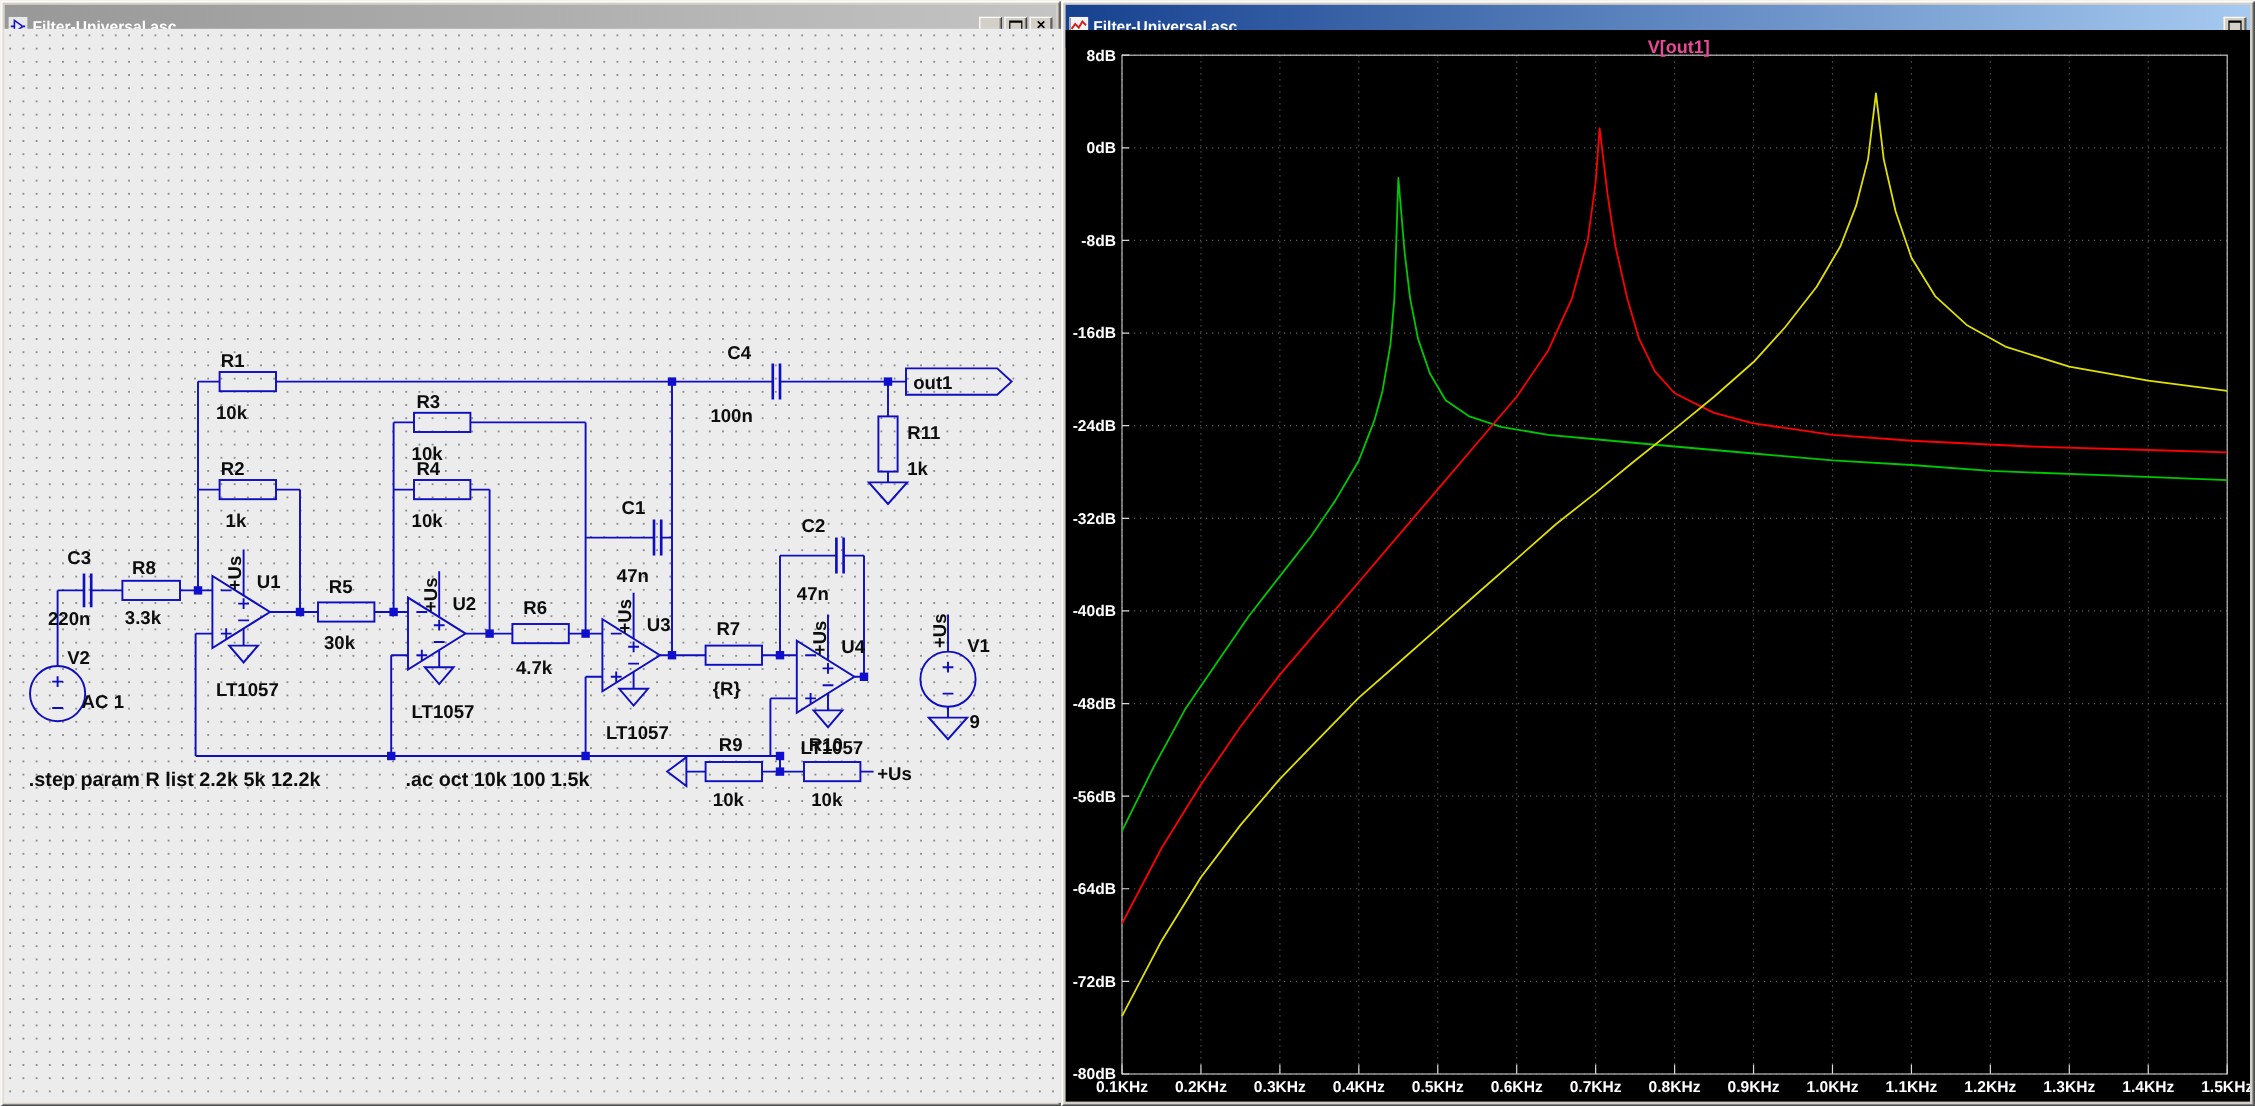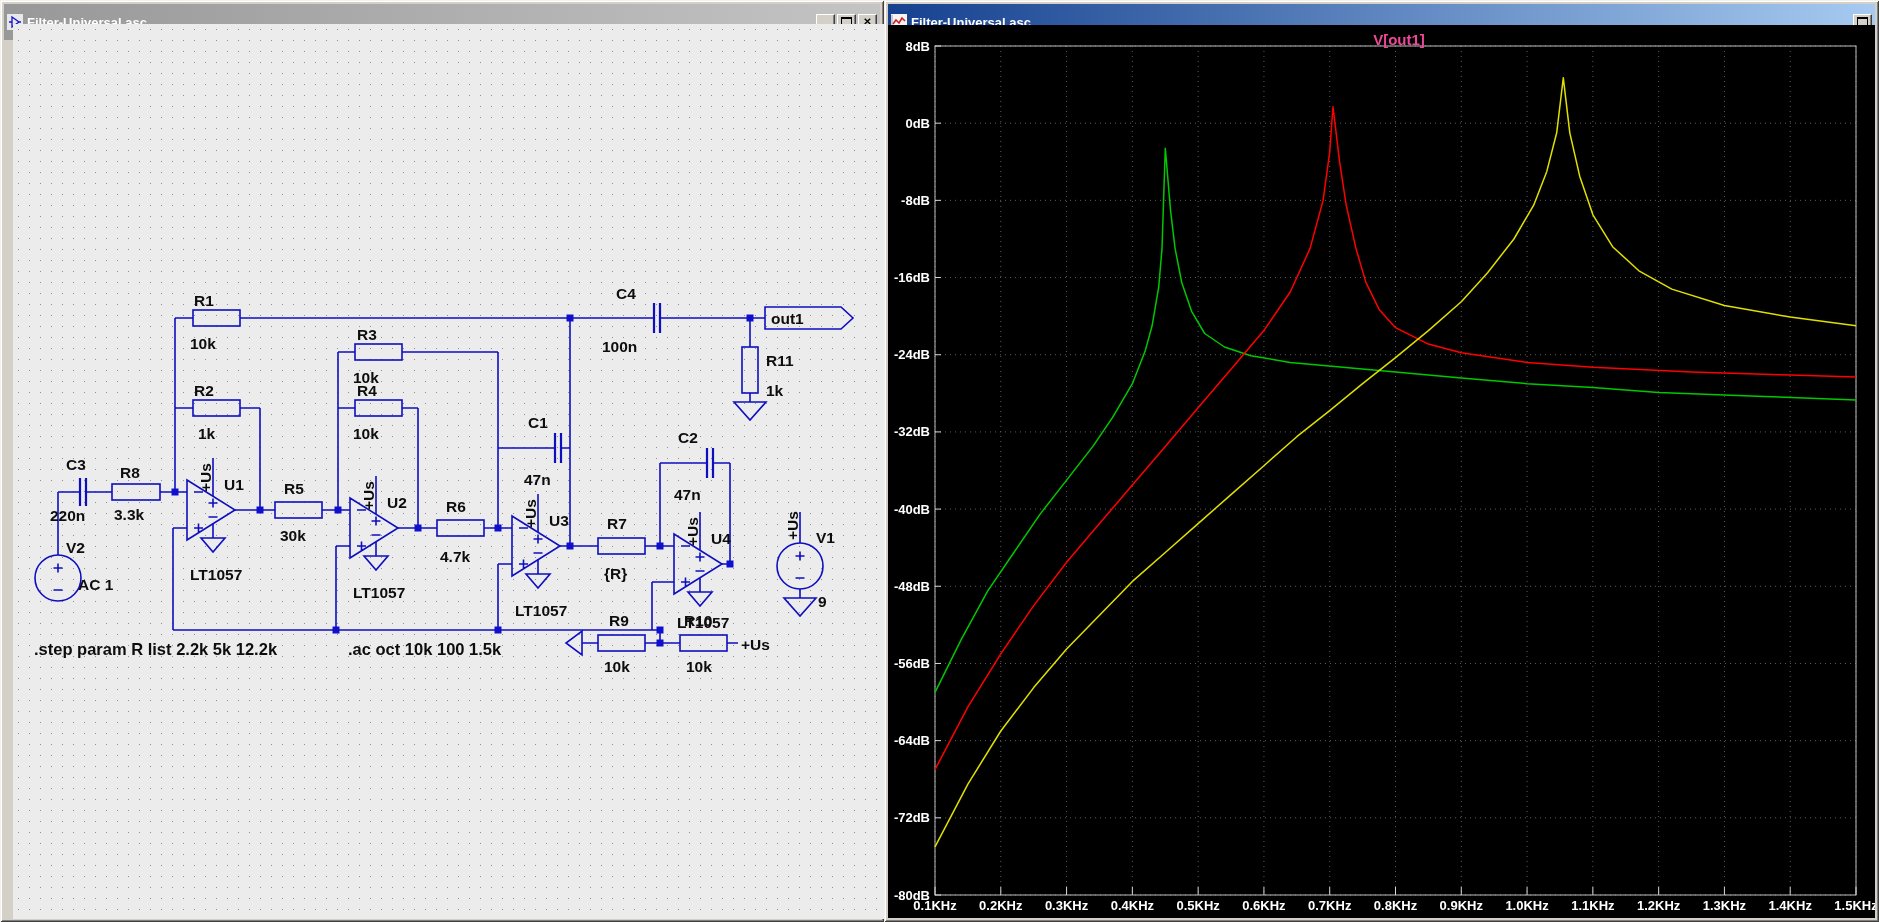--- a/index.html
+++ b/index.html
@@ -12,21 +12,21 @@
   .tbar.active{background:linear-gradient(90deg,#16418f,#a6caf0);}
   .ttext{color:#ffffff;font-size:13px;font-weight:bold;white-space:nowrap;flex:1;}
   .wbtns{display:flex;gap:2px;}
   .wbtn{width:17px;height:15px;background:#d4d0c8;border:1px solid;border-color:#fff #404040 #404040 #fff;
     box-shadow:inset -1px -1px 0 #808080;display:flex;align-items:center;justify-content:center;
     font-size:9px;font-weight:bold;color:#000;position:relative;}
   .glyph-min{position:absolute;left:3px;bottom:2px;width:8px;height:2px;background:#000;}
   .glyph-max{width:9px;height:8px;border:1px solid #000;border-top:2px solid #000;}
   .glyph-x{font-size:10px;line-height:10px;font-weight:bold;}
   
-  #schemCanvas{position:absolute;left:13px;top:24px;width:1038px;height:895px;background:#ececec;
+  #schemCanvas{position:absolute;left:3px;top:24px;width:1038px;height:895px;background:#ececec;
     background-image:radial-gradient(#8e8e8e 0.9px,transparent 1px);background-size:11px 11px;padding-left:48px;}
   #schemCanvas svg{position:absolute;left:0;top:0;}
   .wire{stroke:#0e0ec0;stroke-width:1.6;fill:none;}
   .sym{stroke:#0e0ec0;stroke-width:1.6;fill:none;}
   .plate{stroke:#0e0ec0;stroke-width:2.2;fill:none;}
   .junc{fill:#1010cc;}
   text.slbl{font-family:"Liberation Sans",sans-serif;font-weight:bold;font-size:15.5px;fill:#0d0d0d;}
   text.sdir{font-family:"Liberation Sans",sans-serif;font-weight:bold;font-size:16.5px;fill:#0d0d0d;}
   
   #plotArea{position:absolute;left:4px;top:25px;right:4px;bottom:4px;background:#000;}

